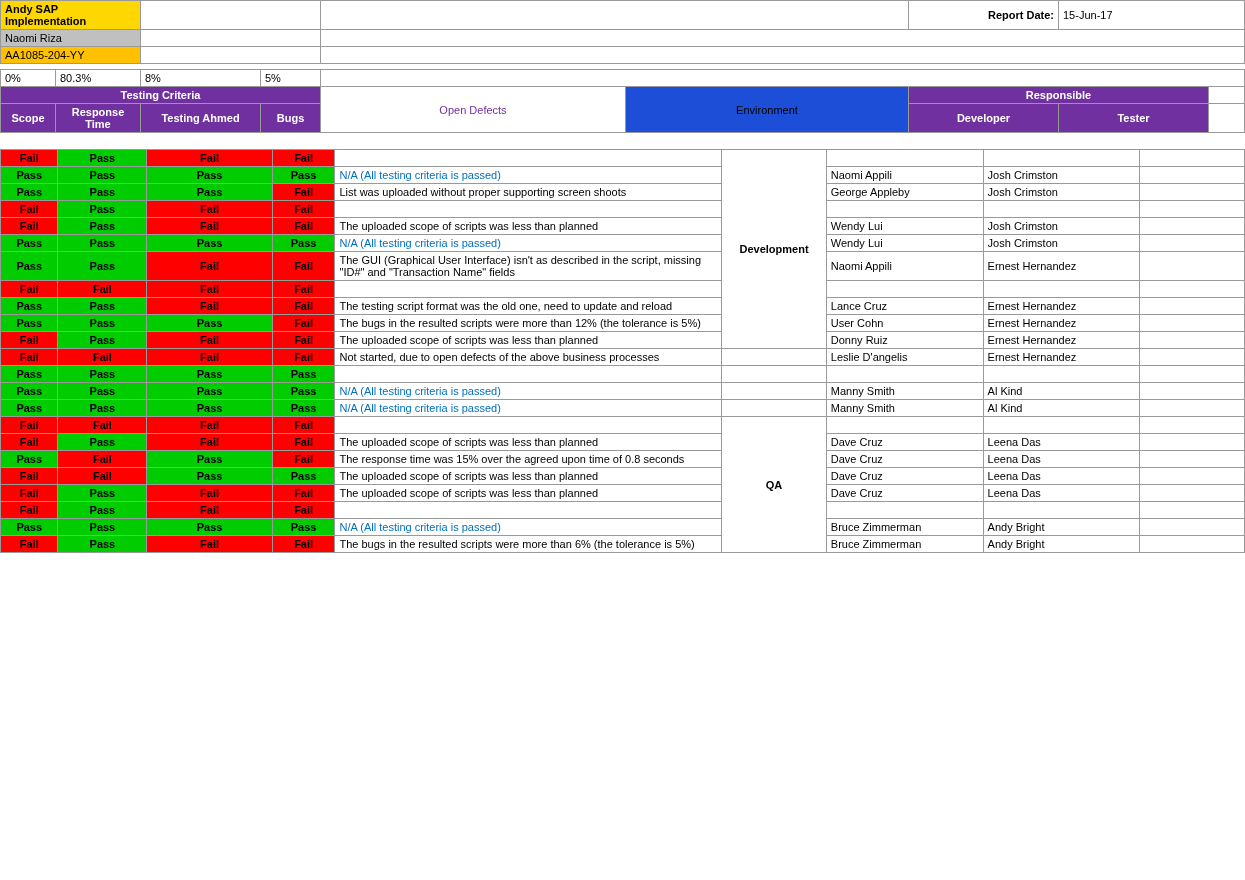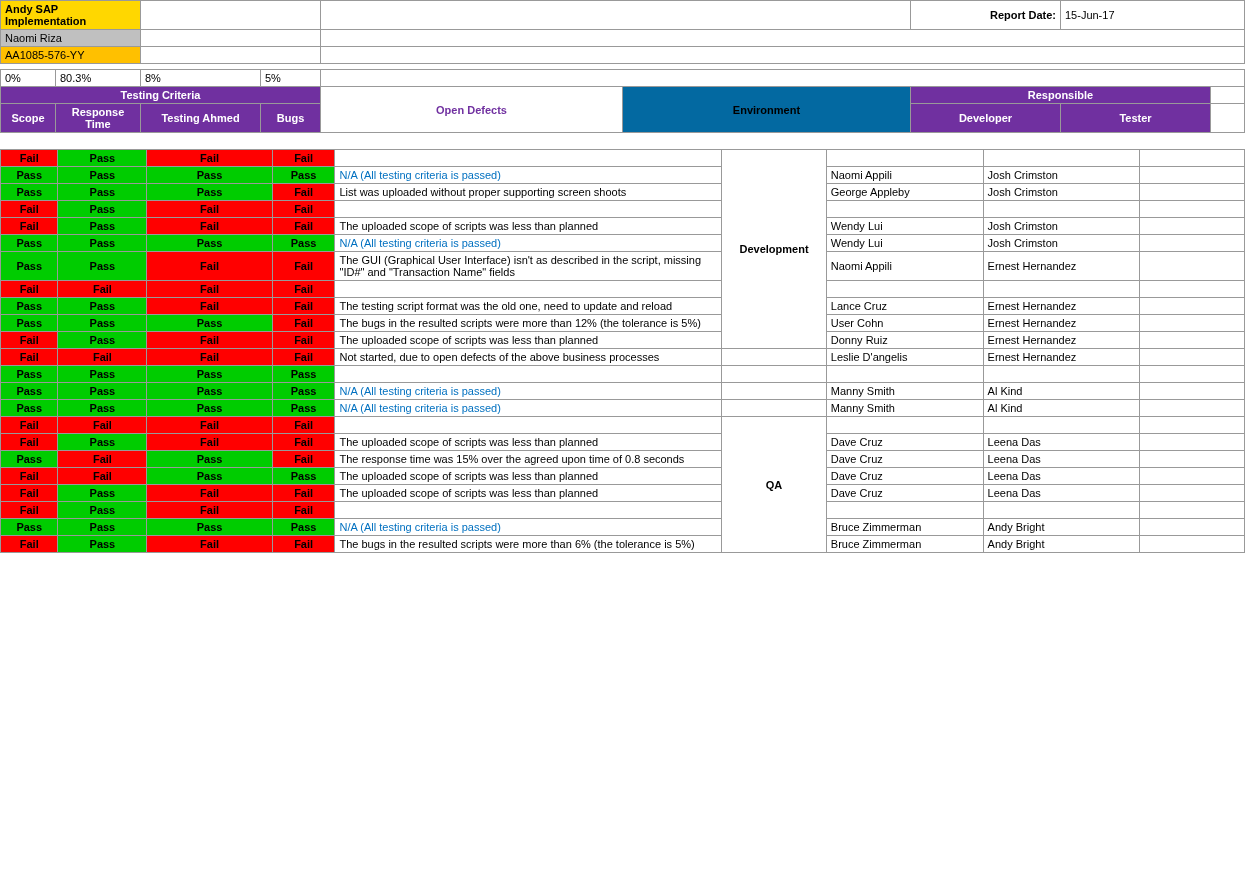--- a/index.html
+++ b/index.html
@@ -33,41 +33,41 @@
     <td colspan="2" style="background:#fff;">15-Jun-17</td>
   </tr>
 
   <tr>
     <td colspan="2" style="background:#C0C0C0;">Naomi Riza</td>
     <td colspan="2" style="background:#fff;"></td>
     <td colspan="5" style="background:#fff;"></td>
   </tr>
 
   <tr>
-    <td colspan="2" class="gold-bg">AA1085-576-YY</td>
+    <td colspan="2" class="gold-bg">AA1085-204-YY</td>
     <td colspan="2" style="background:#fff;"></td>
     <td colspan="5" style="background:#fff;"></td>
   </tr>
 
   <tr>
     <td colspan="9" style="background:#fff; border:none; height:6px;"></td>
   </tr>
 
   <tr>
     <td class="pct-row scope-col" style="background:#fff;">0%</td>
     <td class="pct-row response-col" style="background:#fff;">80.3%</td>
     <td class="pct-row script-col" style="background:#fff;">8%</td>
     <td class="pct-row bugs-col" style="background:#fff;">5%</td>
     <td colspan="5" style="background:#fff;"></td>
   </tr>
 
   <tr>
     <td colspan="4" class="purple-bg">Testing Criteria</td>
-    <td rowspan="2" style="background:#fff; font-weight:bold; text-align:center;" class="purple-text">Open Defects</td>
-    <td rowspan="2" style="background:#0369a1; font-weight:bold; text-align:center;">Environment</td>
+    <td rowspan="2" style="background:#fff; font-weight:normal; text-align:center;" class="purple-text">Open Defects</td>
+    <td rowspan="2" style="background:#1d4ed8; font-weight:normal; text-align:center;">Environment</td>
     <td colspan="2" class="purple-bg">Responsible</td>
     <td style="background:#fff;"></td>
   </tr>
 
   <tr>
     <td class="purple-bg scope-col">Scope</td>
     <td class="purple-bg response-col">Response Time</td>
     <td class="purple-bg script-col">Testing Ahmed</td>
     <td class="purple-bg bugs-col">Bugs</td>
     <td class="purple-bg dev-col">Developer</td>

